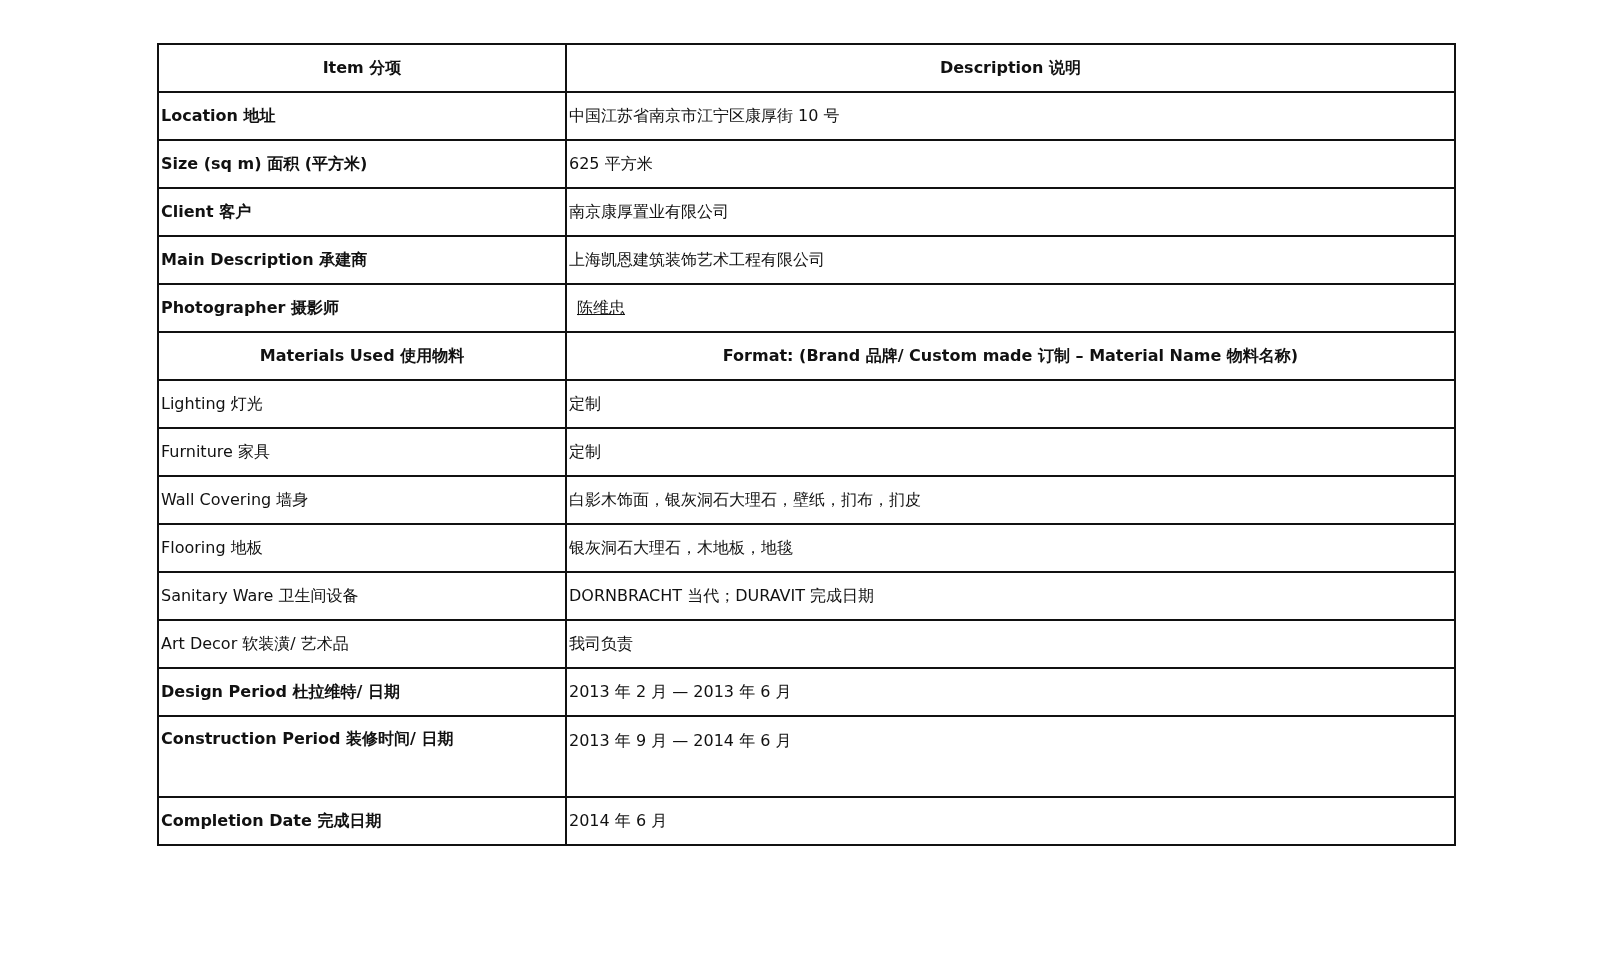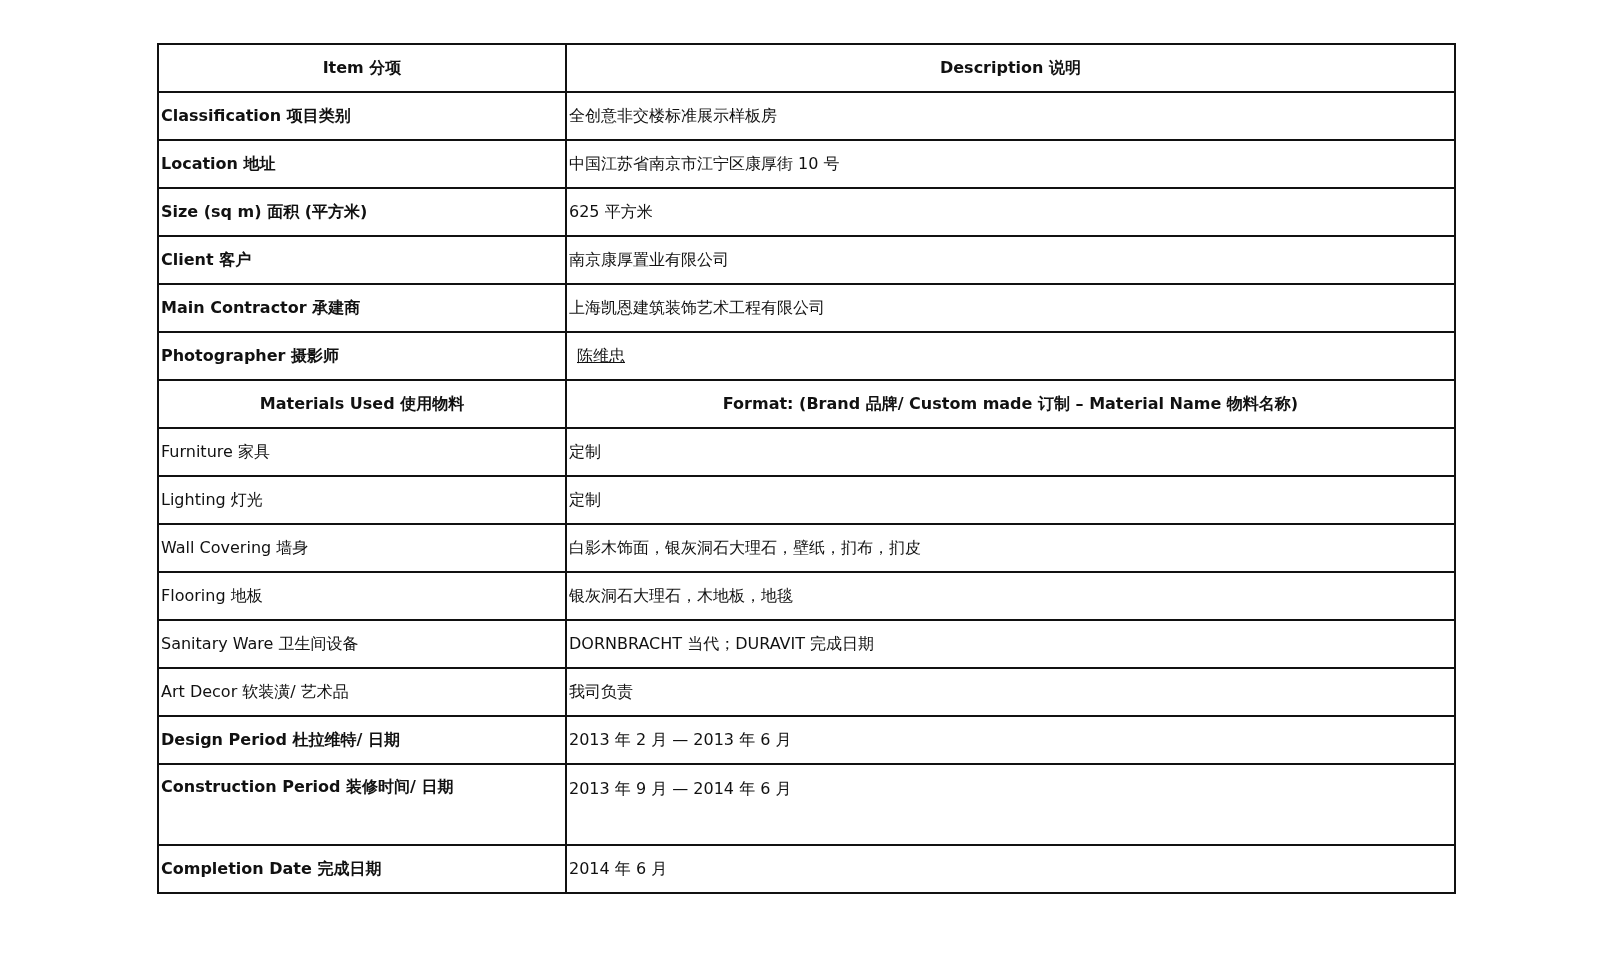--- a/index.html
+++ b/index.html
@@ -26,53 +26,49 @@
   <colgroup>
       <col class="c1">
       <col class="c2">
     </colgroup>
   <tbody>
       <tr>
     <td class="bold center">Item 分项</td>
     <td class="bold center">Description  说明</td>
   </tr>
   <tr>
-    <td class="bold">Classification 项目类别</td>
-    <td>全创意非交楼标准展示样板房</td>
-  </tr>
-  <tr>
     <td class="bold">Location 地址</td>
     <td>中国江苏省南京市江宁区康厚街  10  号</td>
   </tr>
   <tr>
     <td class="bold">Size (sq m) 面积 (平方米)</td>
     <td>625 平方米</td>
   </tr>
   <tr>
     <td class="bold">Client 客户</td>
     <td>南京康厚置业有限公司</td>
   </tr>
   <tr>
-    <td class="bold">Main Contractor 承建商</td>
+    <td class="bold">Main Description 承建商</td>
     <td>上海凯恩建筑装饰艺术工程有限公司</td>
   </tr>
   <tr>
     <td class="bold">Photographer 摄影师</td>
     <td class="pad">陈维忠</td>
   </tr>
   <tr>
     <td class="bold center">Materials Used 使用物料</td>
     <td class="bold center">Format: (Brand 品牌/ Custom made 订制 – Material Name 物料名称)</td>
   </tr>
   <tr>
-    <td>Furniture 家具</td>
+    <td>Lighting 灯光</td>
     <td>定制</td>
   </tr>
   <tr>
-    <td>Lighting 灯光</td>
+    <td>Furniture 家具</td>
     <td>定制</td>
   </tr>
   <tr>
     <td>Wall Covering 墙身</td>
     <td>白影木饰面，银灰洞石大理石，壁纸，扪布，扪皮</td>
   </tr>
   <tr>
     <td>Flooring 地板</td>
     <td>银灰洞石大理石，木地板，地毯</td>
   </tr>

